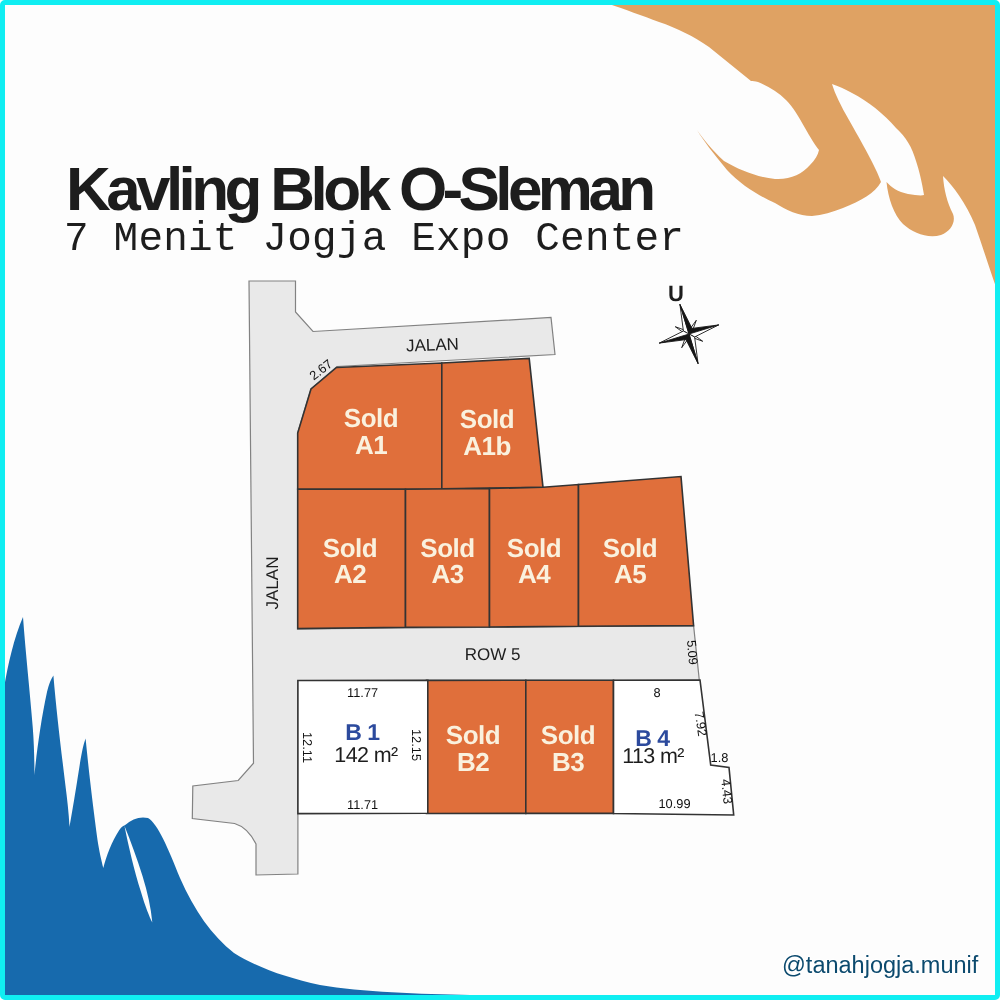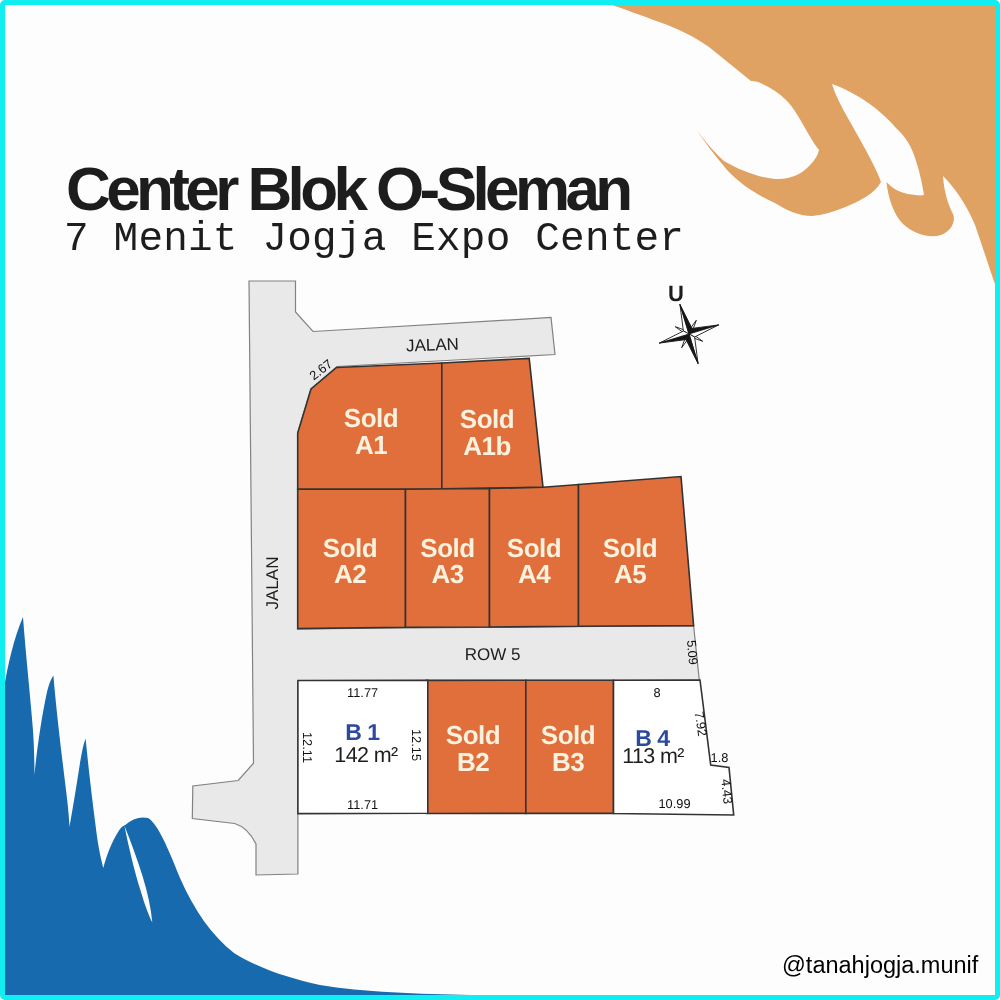--- a/index.html
+++ b/index.html
@@ -193,17 +193,17 @@
     <text x="696.5" y="724.5" text-anchor="middle" transform="rotate(81 696.5 724.5)">7.92</text>
 
     <text x="719.5" y="762" text-anchor="middle">1.8</text>
 
     <text x="722.5" y="792" text-anchor="middle" transform="rotate(84 722.5 792)">4.43</text>
 
     <text x="674.5" y="808" text-anchor="middle">10.99</text>
   </g>
 </svg>
 
-<div class="t" style="left:66px;top:153px;font-size:62px;font-weight:bold;letter-spacing:-4.6px;">Center Blok O-Sleman</div>
+<div class="t" style="left:66px;top:153px;font-size:62px;font-weight:bold;letter-spacing:-4.6px;">Kavling Blok O-Sleman</div>
 
 <div class="t" style="left:64px;top:216px;font-size:41px;letter-spacing:0.2px;font-family:Liberation Mono, monospace;">7 Menit Jogja Expo Center</div>
 
-<div class="t" style="left:782px;top:952px;font-size:23.5px;color:#000000;text-shadow:0 0 3px #fff,0 0 3px #fff,1px 1px 2px #fff,-1px -1px 2px #fff;">@tanahjogja.munif</div>
+<div class="t" style="left:782px;top:952px;font-size:23.5px;color:#0c4a6e;text-shadow:0 0 3px #fff,0 0 3px #fff,1px 1px 2px #fff,-1px -1px 2px #fff;">@tanahjogja.munif</div>
 
 </body></html>

